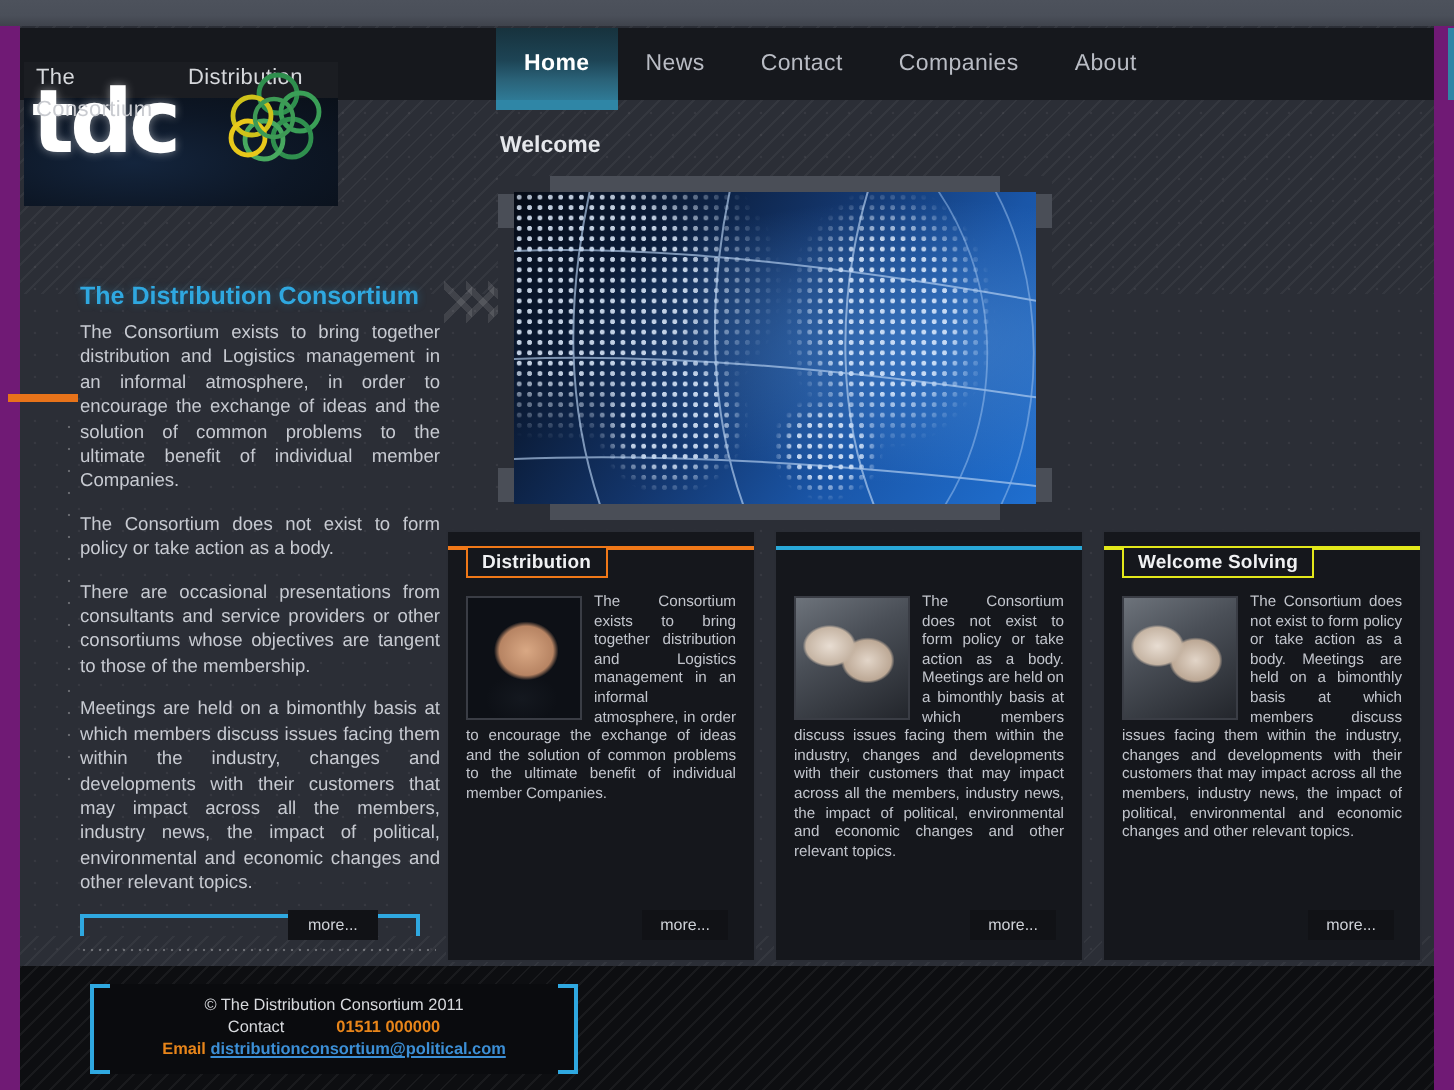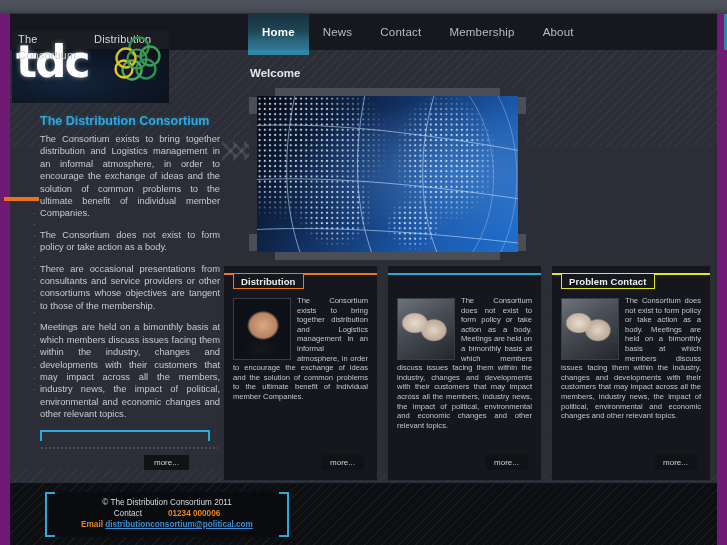--- a/index.html
+++ b/index.html
@@ -93,21 +93,21 @@
   .nav-item.active{
     color:#ffffff; font-weight:bold;
     background:linear-gradient(to bottom,#17323d 0%,#1d4455 45%,#2a6278 72%,#2f7a96 100%);
   }
   .nav-item.active::after{
     content:""; position:absolute; left:0; right:0; bottom:-5px; height:5px;
     background:#2f86a6;
   }
   
   .left-col{
-    position:absolute; left:40px; top:114px; width:180px; z-index:5;
+    position:absolute; left:40px; top:141px; width:180px; z-index:5;
   }
   .left-title{
     color:#2fa8e0; font-size:12.5px; font-weight:bold; margin-bottom:5px;
     text-shadow:0 0 4px rgba(47,168,224,0.35);
   }
   .left-p{
     color:#c7cad1; font-size:9.3px; line-height:12.4px; text-align:justify;
     margin-bottom:9px;
   }
   .bracket{
@@ -287,21 +287,21 @@
         <circle cx="16" cy="33" r="8.5" fill="none" stroke="#e8c81a" stroke-width="2.4"></circle>
         <circle cx="29" cy="23" r="9.5" fill="none" stroke="#3d9a55" stroke-width="2.2"></circle>
       </svg>
     </div>
   </div>
 
   <nav class="nav">
     <div class="nav-item active">Home</div>
     <div class="nav-item">News</div>
     <div class="nav-item">Contact</div>
-    <div class="nav-item">Membership</div>
+    <div class="nav-item">Companies</div>
     <div class="nav-item">About</div>
   </nav>
 
   <div class="orange-mark"></div>
   <div class="left-dotcol"></div>
 
   <div class="chevrons">
     <div class="chev" style="left:0"></div>
     <div class="chev" style="left:11px"></div>
     <div class="chev" style="left:22px"></div>
@@ -376,21 +376,21 @@
         <div class="panel-text">The Consortium does not exist to form policy or take action as a body.
 
 Meetings are held on a bimonthly basis at which members discuss issues facing them within the industry, changes and developments with their customers that may impact across all the members, industry news, the impact of political, environmental and economic changes and other relevant topics.</div>
       </div>
       <button class="more-btn">more...</button>
     </div>
 
     <div class="panel p3">
       <div class="panel-rule" style="background:#e3e81a"></div>
       <div class="panel-head">
-        <div class="panel-tab" style="border:1.5px solid #e3e81a">Problem Contact</div>
+        <div class="panel-tab" style="border:1.5px solid #e3e81a">Welcome Solving</div>
       </div>
       <div class="panel-body">
         <div class="panel-img" style="background:
                radial-gradient(ellipse 30% 22% at 30% 40%, #e8ddd2 0%, #c6b5a4 70%, rgba(0,0,0,0) 80%),
                radial-gradient(ellipse 30% 24% at 64% 52%, #e2d5c8 0%, #bda996 70%, rgba(0,0,0,0) 80%),
                linear-gradient(150deg,#6d737b 0%,#4a4f57 40%,#23262c 100%);">
         </div>
         <div class="panel-text">The Consortium does not exist to form policy or take action as a body.
 
 Meetings are held on a bimonthly basis at which members discuss issues facing them within the industry, changes and developments with their customers that may impact across all the members, industry news, the impact of political, environmental and economic changes and other relevant topics.</div>
@@ -400,21 +400,21 @@
 
   </div>
 
   <div class="footer">
     <div class="footer-hatch"></div>
     <div class="footer-box">
       <div class="fb-l"></div>
       <div class="fb-r"></div>
       <div class="f-line f1">© The Distribution Consortium 2011</div>
       <div class="f-line f2">
-        <span class="f-contact-label">Contact</span><span class="f-phone">01234 000006</span>
+        <span class="f-contact-label">Contact</span><span class="f-phone">01511 000000</span>
       </div>
       <div class="f-line f3">
         <span class="f-email-label">Email</span>
         <span class="f-email">distributionconsortium@political.com</span>
       </div>
     </div>
   </div>
 
 </div>
 

